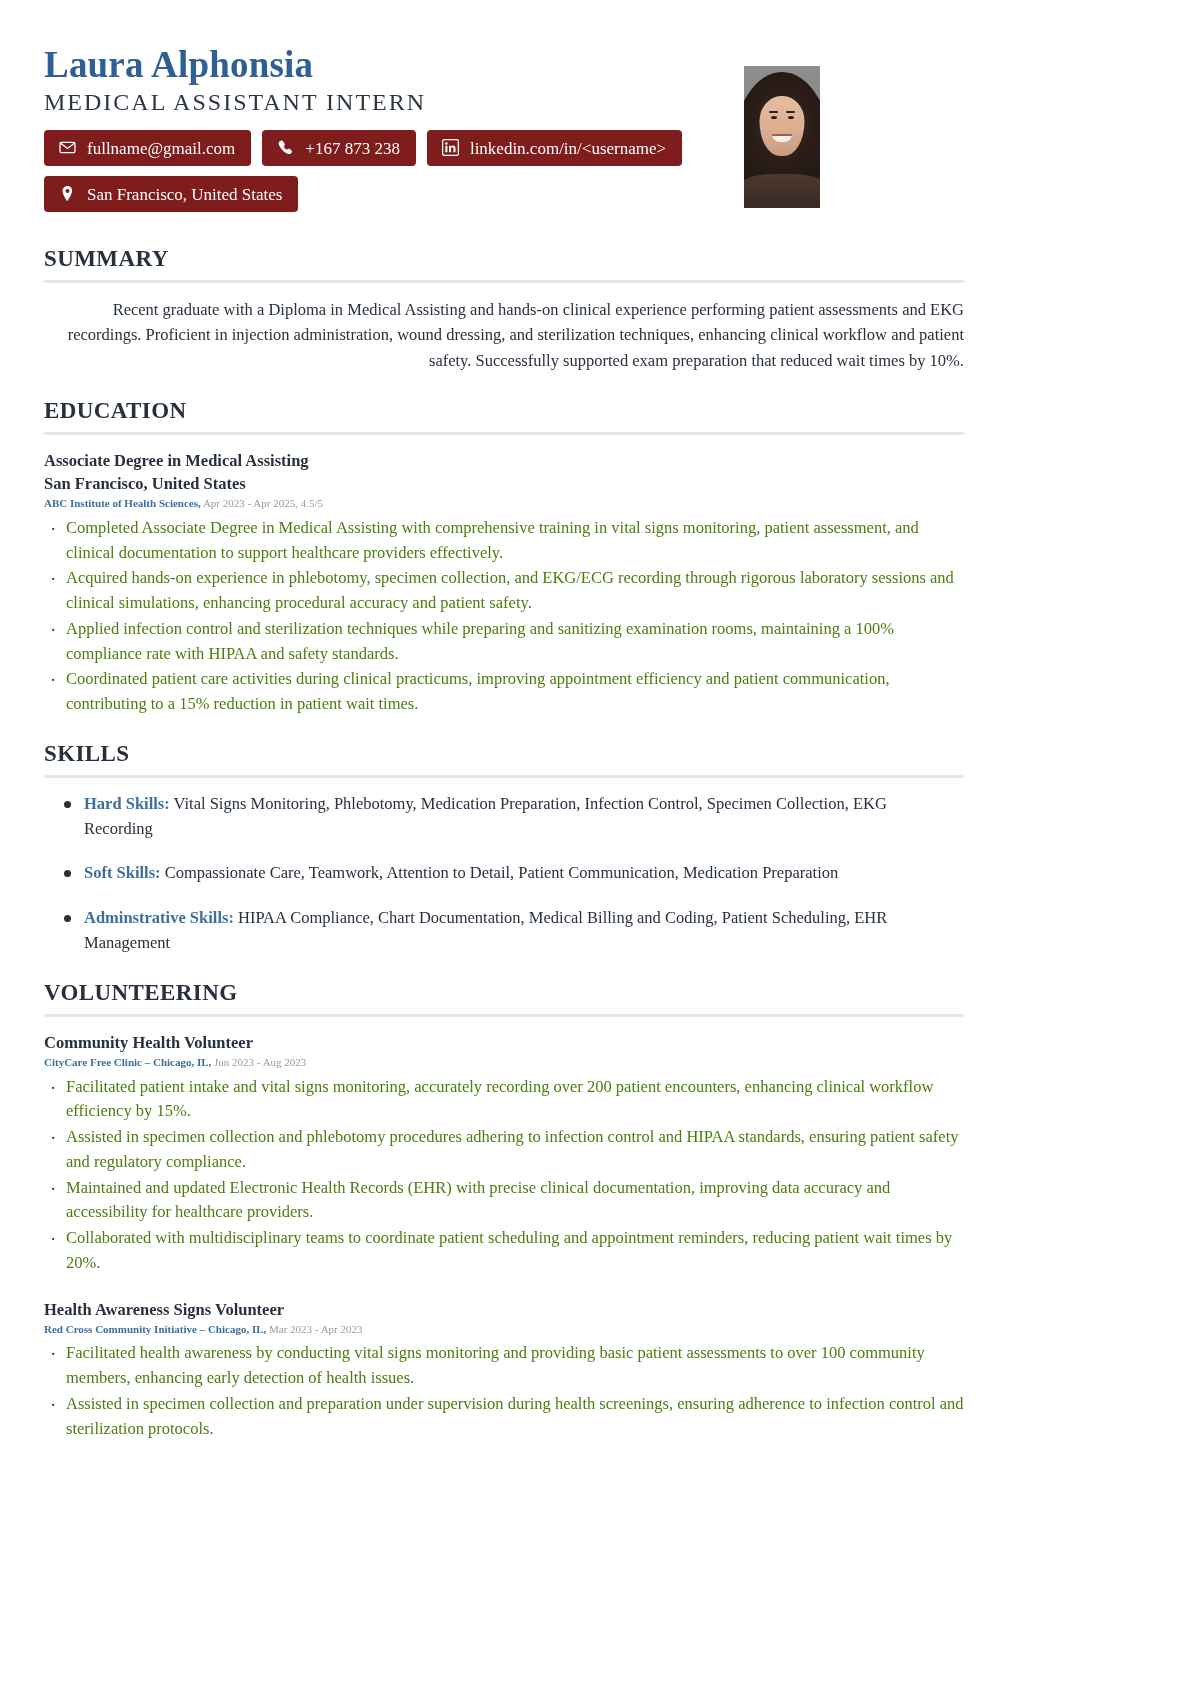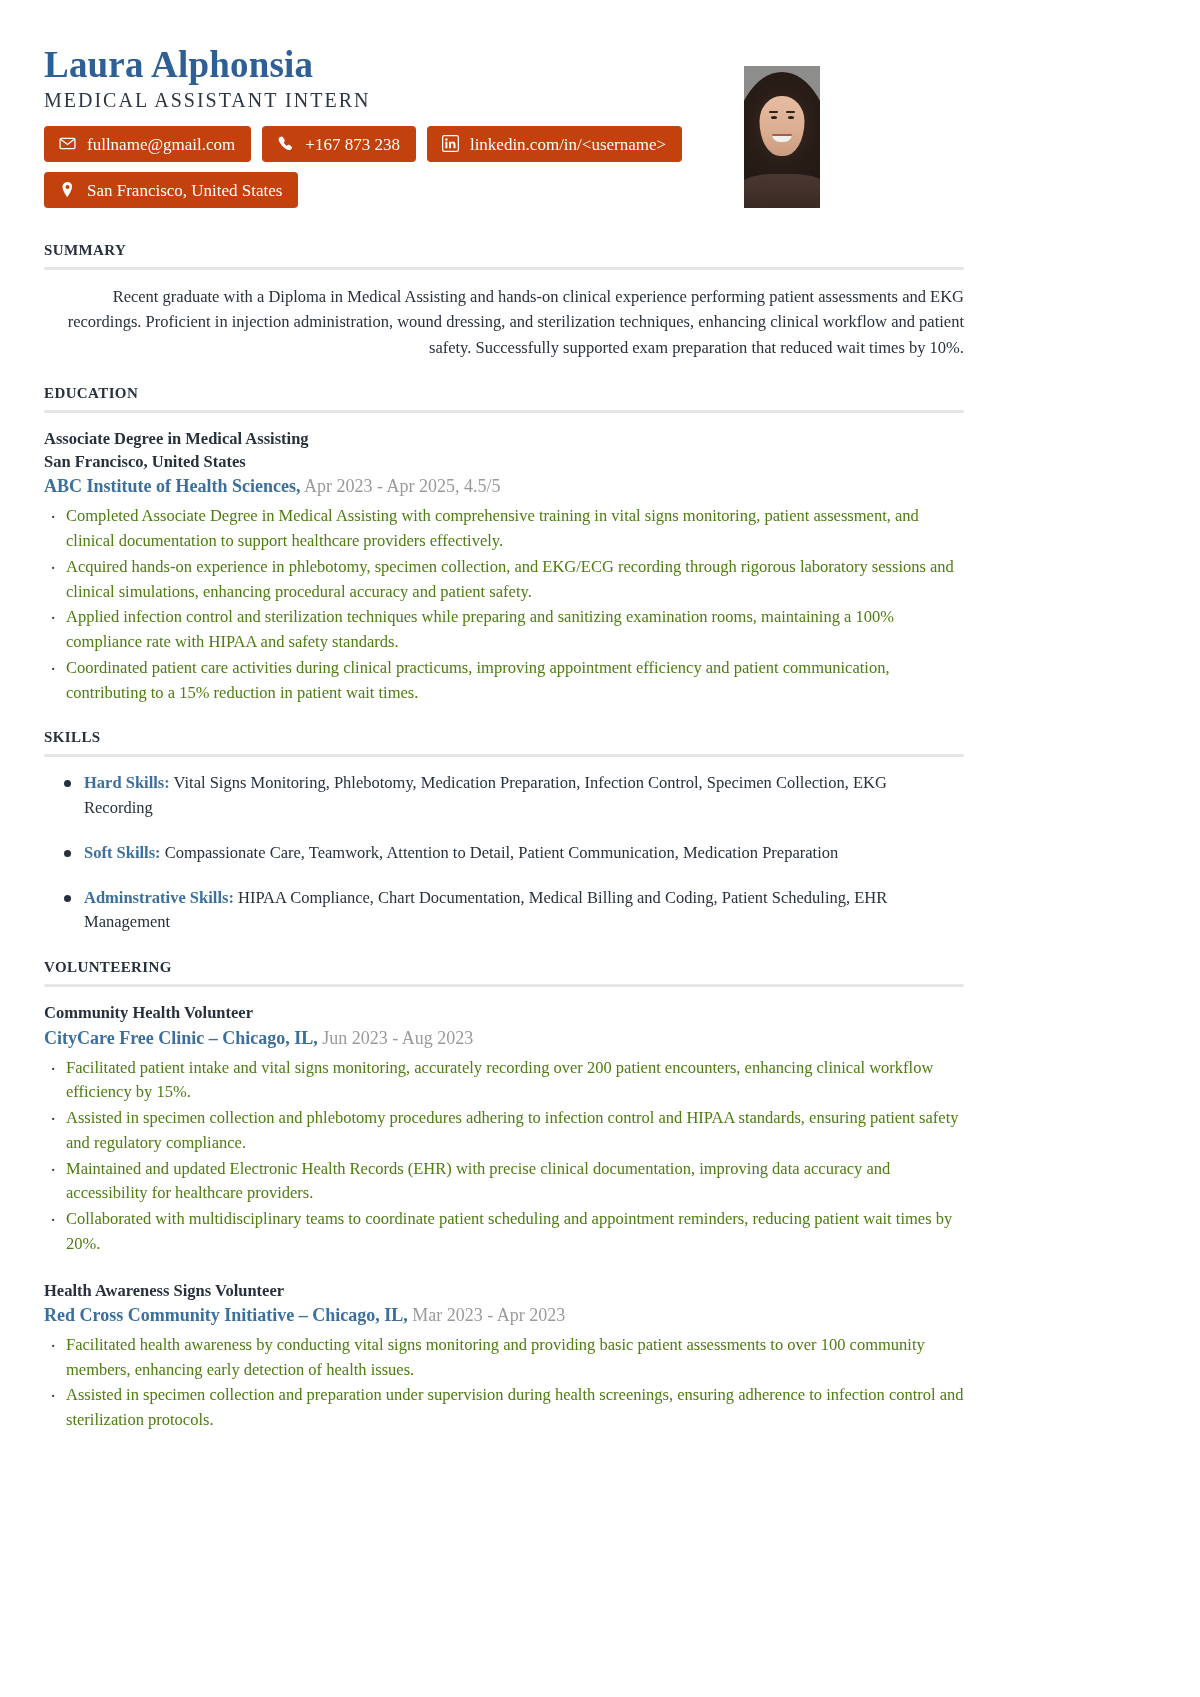--- a/index.html
+++ b/index.html
@@ -30,39 +30,39 @@
   .name {
     font-size: 37px;
     font-weight: bold;
     color: #2e6096;
     letter-spacing: 0.2px;
     line-height: 1.05;
     margin: 0 0 4px 0;
     white-space: nowrap;
   }
   .job-title {
-    font-size: 20px;
+    font-size: 24px;
     letter-spacing: 2.0px;
     color: #2c3743;
     margin: 0 0 14px 0;
     font-weight: normal;
     white-space: nowrap;
   }
   .contact-rows { display: block; }
   .contact-row {
     display: flex;
     flex-wrap: wrap;
     gap: 11px;
     margin-bottom: 10px;
   }
   .badge {
     display: inline-flex;
     align-items: center;
     gap: 11px;
-    background: #c2410c;
+    background: #7f1d1d;
     color: #ffffff;
     border-radius: 4px;
     padding: 9px 16px 10px 15px;
     font-size: 17px;
     line-height: 1;
     white-space: nowrap;
   }
   .badge .bicon {
     display: inline-flex;
     align-items: center;
@@ -126,21 +126,21 @@
   .photo .ph-body {
     position: absolute; left: -6px; bottom: 0;
     width: 90px; height: 34px;
     background: linear-gradient(180deg,#4b3730 0%, #3a2a24 100%);
     border-radius: 40% 40% 0 0;
   }
 
   
   .section { margin-top: 24px; }
   .section-title {
-    font-size: 15px;
+    font-size: 23px;
     font-weight: bold;
     letter-spacing: 0.4px;
     color: #27313d;
     margin: 0 0 8px 0;
   }
   .rule {
     height: 3px;
     background: #e6e6e6;
     border-radius: 2px;
     margin-bottom: 14px;
@@ -162,21 +162,21 @@
     color: #27313d;
     line-height: 1.42;
   }
   .entry-sub {
     font-size: 16.5px;
     font-weight: bold;
     color: #27313d;
     line-height: 1.42;
   }
   .entry-meta {
-    font-size: 18px;
+    font-size: 11px;
     line-height: 1.5;
     margin-bottom: 4px;
   }
   .org {
     color: #3b6f9e;
     font-weight: bold;
   }
   .dates {
     color: #9a9a9a;
     font-weight: normal;

